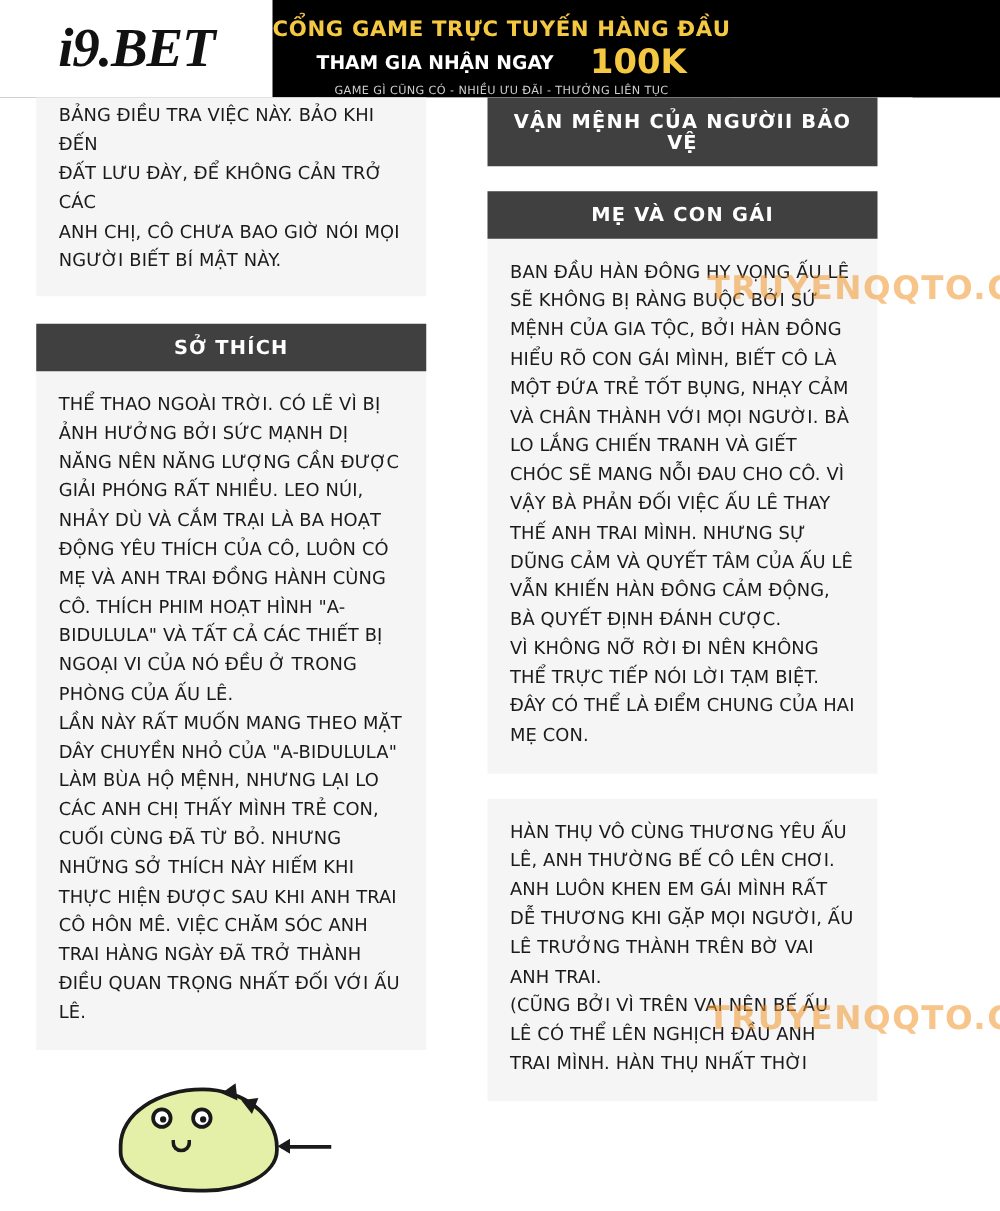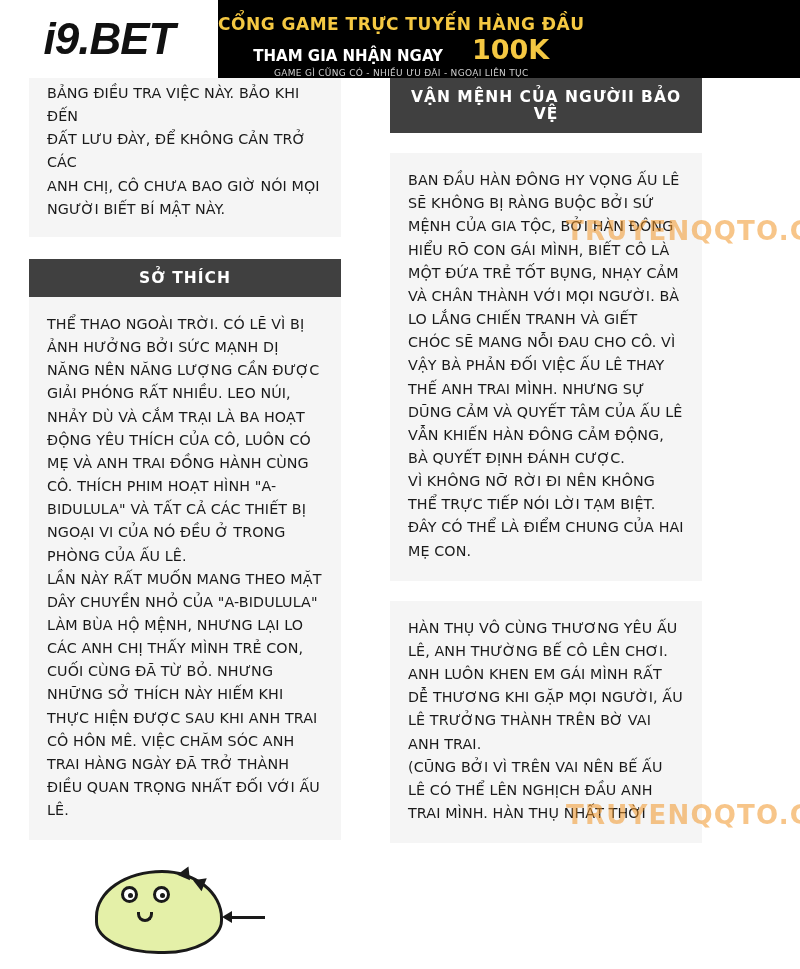--- a/index.html
+++ b/index.html
@@ -29,21 +29,21 @@
   }
   .ad-logo {
     width: 218px;
     background: #ffffff;
     display: flex;
     align-items: center;
     justify-content: center;
     position: relative;
   }
   .ad-logo-text {
-    font-family: Liberation Sans, sans-serif;
+    font-family: Liberation Serif, serif;
     font-weight: bold;
     font-style: italic;
     font-size: 44px;
     color: #111;
     letter-spacing: -1px;
     line-height: 1;
     white-space: nowrap;
   }
   .ad-logo-text .dot { color: #111; }
   .ad-mid {
@@ -57,21 +57,21 @@
   }
   .ad-line1 {
     color: #f5c842;
     font-size: 17px;
     font-weight: bold;
     letter-spacing: 0.5px;
     white-space: nowrap;
   }
   .ad-line2 {
     display: flex;
-    align-items: flex-end;
+    align-items: center;
     gap: 7px;
     white-space: nowrap;
   }
   .ad-line2 .small {
     color: #ffffff;
     font-size: 15px;
     font-weight: bold;
   }
   .ad-line2 .big {
     color: #f5c842;
@@ -245,21 +245,21 @@
   <div class="ad-banner">
     <div class="ad-logo">
       <span class="ad-logo-text"><span>i9</span><span class="dot">.BET</span></span>
     </div>
     <div class="ad-mid">
       <div class="ad-line1">CỔNG GAME TRỰC TUYẾN HÀNG ĐẦU</div>
       <div class="ad-line2">
         <span class="small">THAM GIA NHẬN NGAY</span>
         <span class="big">100K</span>
       </div>
-      <div class="ad-line3">GAME GÌ CŨNG CÓ - NHIỀU ƯU ĐÃI - NGOẠI LIÊN TỤC</div>
+      <div class="ad-line3">GAME GÌ CŨNG CÓ - NHIỀU ƯU ĐÃI - THƯỞNG LIÊN TỤC</div>
     </div>
   </div>
 
   <div class="content">
 
     <div class="col col-left">
 
       <div class="card-clip">
         <div class="card-body">BẢNG ĐIỀU TRA VIỆC NÀY. BẢO KHI ĐẾN
 ĐẤT LƯU ĐÀY, ĐỂ KHÔNG CẢN TRỞ CÁC
@@ -284,20 +284,21 @@
       </div>
     </div>
 
     <div class="col col-right">
 
       <div class="card">
         <div class="card-head">VẬN MỆNH CỦA NGƯỜII BẢO VỆ</div>
       </div>
 
       <div class="card">
+        <div class="card-head">MẸ VÀ CON GÁI</div>
         <div class="card-body">BAN ĐẦU HÀN ĐÔNG HY VỌNG ẤU LÊ SẼ KHÔNG BỊ RÀNG BUỘC BỞI SỨ MỆNH CỦA GIA TỘC, BỞI HÀN ĐÔNG HIỂU RÕ CON GÁI MÌNH, BIẾT CÔ LÀ MỘT ĐỨA TRẺ TỐT BỤNG, NHẠY CẢM VÀ CHÂN THÀNH VỚI MỌI NGƯỜI. BÀ LO LẮNG CHIẾN TRANH VÀ GIẾT CHÓC SẼ MANG NỖI ĐAU CHO CÔ. VÌ VẬY BÀ PHẢN ĐỐI VIỆC ẤU LÊ THAY THẾ ANH TRAI MÌNH. NHƯNG SỰ DŨNG CẢM VÀ QUYẾT TÂM CỦA ẤU LÊ VẪN KHIẾN HÀN ĐÔNG CẢM ĐỘNG, BÀ QUYẾT ĐỊNH ĐÁNH CƯỢC.
 VÌ KHÔNG NỠ RỜI ĐI NÊN KHÔNG THỂ TRỰC TIẾP NÓI LỜI TẠM BIỆT. ĐÂY CÓ THỂ LÀ ĐIỂM CHUNG  CỦA HAI MẸ CON.</div>
       </div>
 
       <div class="card">
         <div class="card-body">HÀN THỤ VÔ CÙNG THƯƠNG YÊU ẤU LÊ, ANH THƯỜNG BẾ CÔ LÊN CHƠI. ANH LUÔN KHEN EM GÁI MÌNH RẤT DỄ THƯƠNG KHI GẶP MỌI NGƯỜI, ẤU LÊ TRƯỞNG THÀNH TRÊN BỜ VAI ANH TRAI.
 (CŨNG BỞI VÌ TRÊN VAI NÊN BẾ ẤU LÊ CÓ THỂ LÊN NGHỊCH ĐẦU ANH TRAI MÌNH. HÀN THỤ NHẤT THỜI</div>
       </div>
     </div>
   </div>

